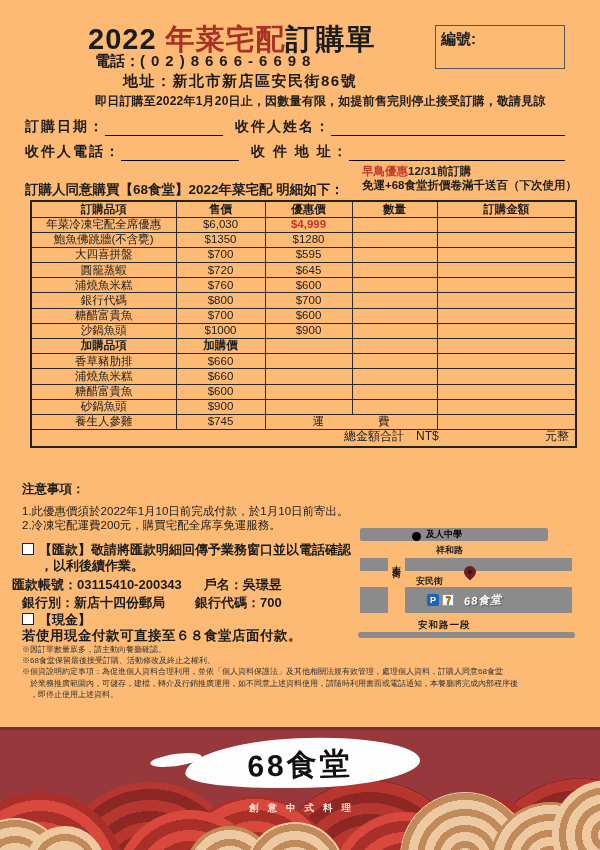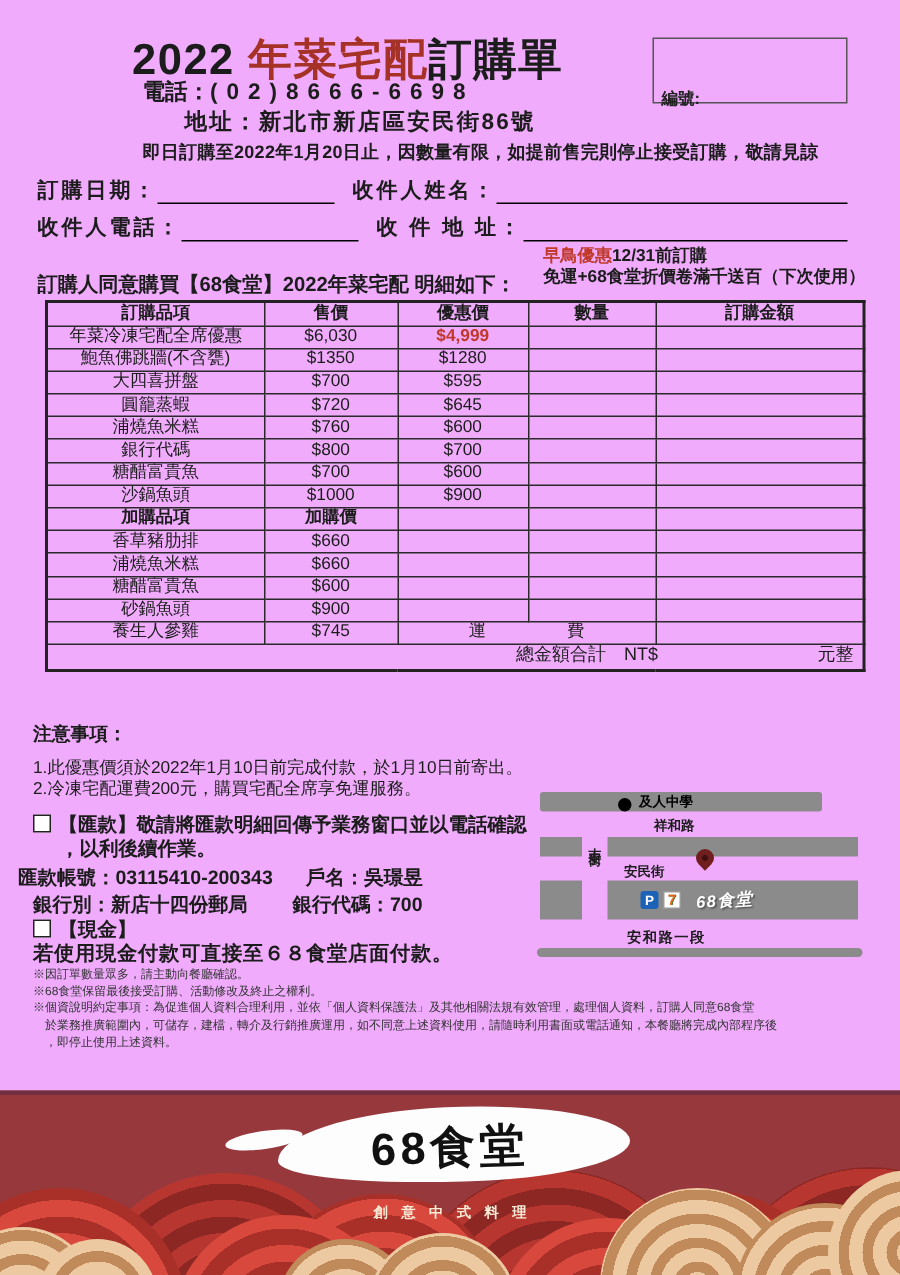--- a/index.html
+++ b/index.html
@@ -4,27 +4,27 @@
 <style>
   :root{
     --accent-red:#a63227;
     --price-red:#c0392b;
     --footer-bg:#97393c;
     --map-gray:#8b8b8b;
     --ink:#1c1c1c;
   }
   *{box-sizing:border-box;margin:0;padding:0;}
   body{margin:0;background:#fff;font-family:"Liberation Sans",sans-serif;color:var(--ink);}
-  .page{position:relative;width:600px;height:850px;background:#f0abfc;overflow:hidden;}
+  .page{position:relative;width:600px;height:850px;background:#fdba74;overflow:hidden;}
 
   
   .title{position:absolute;left:88px;top:20px;font-size:29px;font-weight:800;letter-spacing:1px;white-space:nowrap;}
   .title .red{color:var(--accent-red);}
   .serial-box{position:absolute;left:435px;top:25px;width:130px;height:44px;border:1.5px solid #555;}
-  .serial-box .lbl{font-size:11px;color:#222;padding:4px 0 0 5px;font-weight:700;margin-top:28px;}
+  .serial-box .lbl{font-size:15px;color:#222;padding:4px 0 0 5px;font-weight:700;}
   .h-line{position:absolute;left:95px;white-space:nowrap;font-weight:700;}
   .phone{top:52px;font-size:15px;}
   .phone .val{letter-spacing:6px;}
   .addr{top:72px;font-size:15px;letter-spacing:1.5px;margin-left:28px;}
   .notice{top:93px;font-size:12px;font-weight:700;letter-spacing:0.2px;}
 
   
   .form-row{position:absolute;left:25px;width:540px;display:flex;align-items:flex-end;font-size:14px;font-weight:700;}
   .fr1{top:118px;}
   .fr2{top:143px;}

